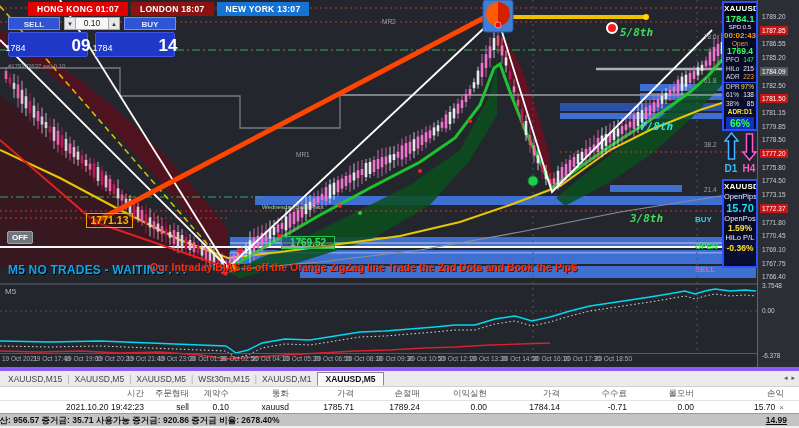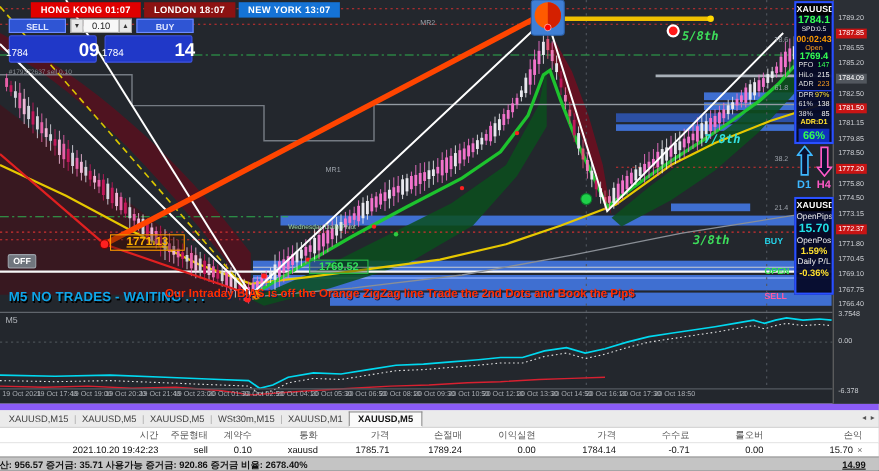--- a/index.html
+++ b/index.html
@@ -64,21 +64,21 @@
   .g{color:#35ff55}.o{color:#ffa020}.y{color:#ffe030}.w{color:#eee}.c{color:#20e0e8}
   .adrl{color:#ffe030;font-size:6.5px;line-height:8px;font-weight:bold;}
   .adrchip{background:#1030c0;color:#30ff50;font-weight:bold;font-size:10px;line-height:13px;margin:1px 2px;}
   .arrows{position:absolute;left:722px;top:132px;width:36px;display:flex;justify-content:space-around;z-index:40;}
   .tflabels{position:absolute;left:722px;top:163px;width:36px;display:flex;justify-content:space-around;
             font-weight:bold;font-size:10px;z-index:40;}
   .p2row{font-size:7.5px;line-height:9.5px;color:#eee;}
   .p2big{font-size:11px;font-weight:bold;line-height:12px;}
   .p2val{font-size:8.5px;font-weight:bold;line-height:10px;}
   
-  .terminal{position:absolute;left:0;top:367px;width:799px;height:61px;background:#f0f0f0;border-top:6px solid #8b5cf6;box-sizing:border-box;}
+  .terminal{position:absolute;left:0;top:367px;width:799px;height:61px;background:#f0f0f0;border-top:4px solid #8b5cf6;box-sizing:border-box;}
   .tabs{height:15px;background:#ebebeb;border-bottom:1px solid #d0d0d0;display:flex;align-items:center;
         padding-left:8px;font-size:8.5px;color:#444;}
   .tabsep{color:#aaa;margin:0 5px;}
   .tab{cursor:default;white-space:nowrap;}
   .tab.active{background:#fafafa;border:1px solid #8a8a8a;border-bottom:1px solid #fafafa;font-weight:bold;
               padding:1px 7px;margin-left:6px;color:#111;}
   .scrollbtns{position:absolute;right:4px;top:3px;font-size:7px;color:#555;display:flex;gap:4px;}
   .trow{display:flex;background:#fff;}
   .thead{height:13px;border-bottom:1px solid #e2e2e2;}
   .tdata{height:12px;}
@@ -575,21 +575,21 @@
           <span class="ppips">14</span>
         </div>
       </div>
       <div class="posnote">#179372637 sell 0.10</div>
     </div>
 
     <div class="clab" style="left:382px;top:18px;">MR2</div>
     <div class="clab" style="left:296px;top:151px;">MR1</div>
     <div class="clab" style="left:262px;top:204px;color:#9fd8a0;font-size:6px;">Wednesday Daily Pivot</div>
 
-    <div class="tag orange" style="left:100px;top:213px;width:68px;height:15px;text-decoration:underline;">1771.13</div>
+    <div class="tag orange" style="left:86px;top:213px;width:47px;height:15px;">1771.13</div>
     <div class="tag green" style="left:281px;top:236px;width:54px;height:13px;">1769.52</div>
 
     <div class="offbtn">OFF</div>
     <div class="notrades">M5  NO TRADES - WAITING . . .</div>
     <div class="biastext">Our Intraday BIAS is off the Orange ZigZag line  Trade the 2nd Dots and Book the Pip$</div>
     <div class="m5lab">M5</div>
 
     <div class="time-axis">
         <div class="tlab" style="left: 2px;">19 Oct 2021</div>
         <div class="tlab" style="left: 33.2px;">19 Oct 17:40</div>
@@ -701,21 +701,21 @@
     <span style="color:#3db8ff">D1</span>
     <span style="color:#ff59c7">H4</span>
   </div>
 
   <div class="panel" style="top:179px;height:89px;">
     <div class="ph">XAUUSD</div>
     <div class="p2row">OpenPips</div>
     <div class="p2big c">15.70</div>
     <div class="p2row">OpenPos</div>
     <div class="p2val y">1.59%</div>
-    <div class="p2row">Daily P/L</div>
+    <div class="p2row">HiLo P/L</div>
     <div class="p2val y">-0.36%</div>
   </div>
 
   <div class="terminal">
     <div class="tabs" id="terminal-tabs">
         <span class="tab">XAUUSD,M15</span>
         <span class="tabsep">|</span>
         <span class="tab">XAUUSD,M5</span>
         <span class="tabsep">|</span>
         <span class="tab">XAUUSD,M5</span>

